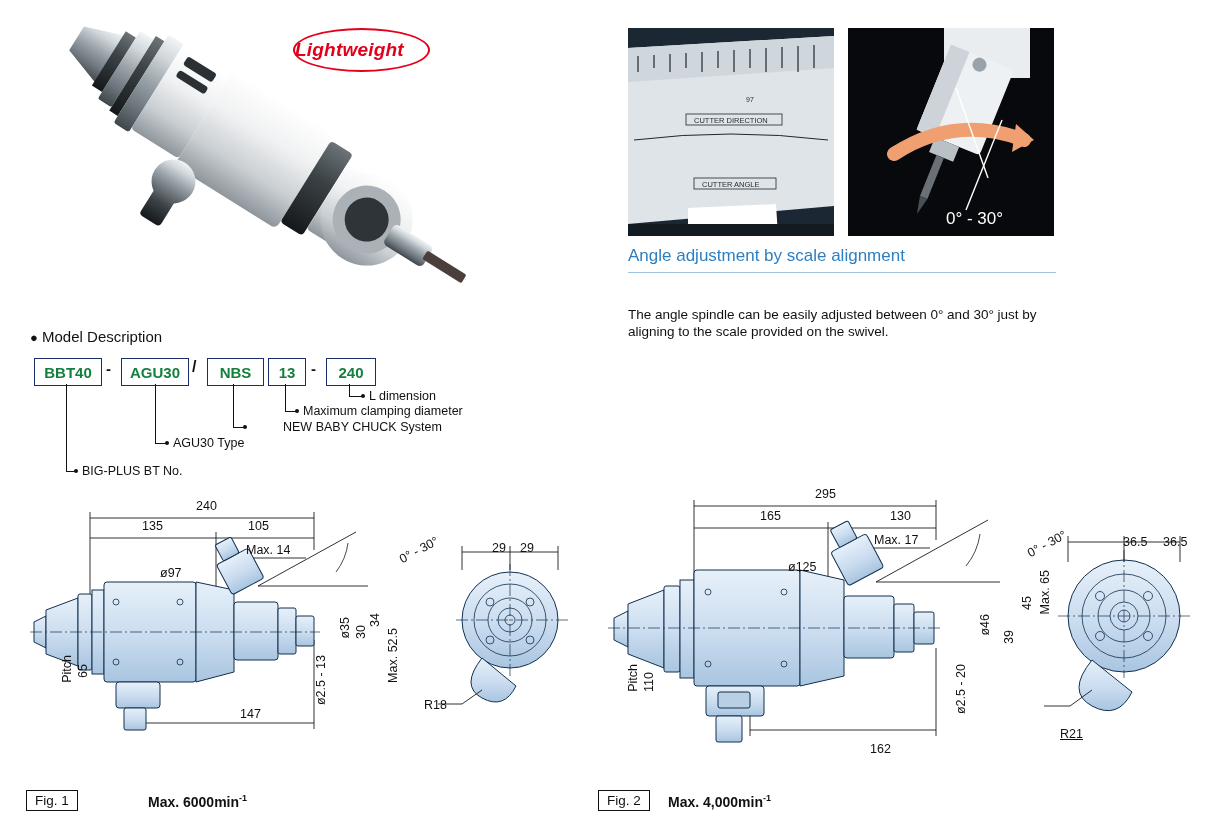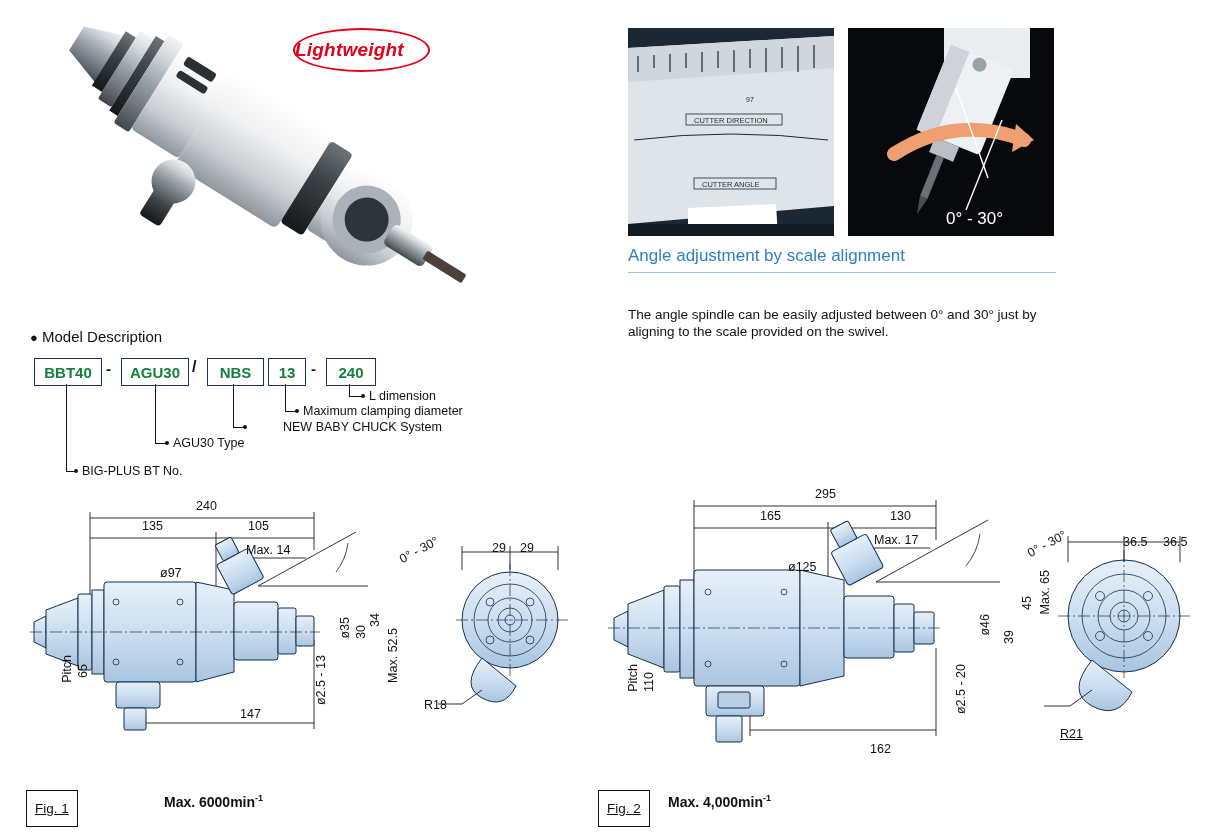--- a/index.html
+++ b/index.html
@@ -45,21 +45,21 @@
   #angle-caption{
     left:628px;top:246px;width:430px;font-size:17px;color:#2e7fc1;
   }
   #angle-rule{left:628px;top:272px;width:428px;height:1px;background:#9dc3e0;}
   #angle-body{left:628px;top:282px;width:440px;font-size:13.5px;line-height:17px;color:#111;margin-top:24px;}
 
   
   .dimtxt{position:absolute;font-size:12.5px;color:#111;white-space:nowrap;}
   .dimtxt.v{writing-mode:vertical-rl;transform:rotate(180deg);}
   .figtag{
-    position:absolute;border:1.4px solid #111;padding:10px 8px;font-size:13.5px;background:#fff;text-decoration:underline;
+    position:absolute;border:1.4px solid #111;padding:2px 8px;font-size:13.5px;background:#fff;
   }
   .figmax{position:absolute;font-size:14px;font-weight:bold;}
   .sup{font-size:9px;vertical-align:super;}
   .drawing{position:absolute;}
 </style>
 </head>
 <body>
 
 <div class="abs" id="photo">
   <svg width="500" height="300" viewBox="0 0 500 300">
@@ -303,21 +303,21 @@
 <div class="dimtxt v" style="left:386px;top:628px;">Max. 52.5</div>
 <div class="dimtxt v" style="left:314px;top:655px;">ø2.5 - 13</div>
 <div class="dimtxt v" style="left:60px;top:655px;">Pitch</div>
 <div class="dimtxt v" style="left:76px;top:664px;">65</div>
 <div class="dimtxt" style="left:240px;top:707px;">147</div>
 <div class="dimtxt" style="left:492px;top:541px;">29</div>
 <div class="dimtxt" style="left:520px;top:541px;">29</div>
 <div class="dimtxt" style="left:424px;top:698px;">R18</div>
 
 <div class="figtag" style="left:26px;top:790px;">Fig. 1</div>
-<div class="figmax" style="left:116px;top:793px;padding-left:48px;">
+<div class="figmax" style="left:100px;top:793px;padding-left:48px;">
   <span>Max. 6000min</span><span class="sup">-1</span>
 </div>
 
 <div class="drawing" style="left:600px;top:478px;width:620px;height:292px;">
   <svg width="620" height="292" viewBox="0 0 620 292">
     <g stroke="#1b1b1b" stroke-width="0.9" fill="none">
       <line x1="94" y1="28" x2="336" y2="28"></line>
       <line x1="94" y1="22" x2="94" y2="112"></line>
       <line x1="336" y1="22" x2="336" y2="62"></line>
       <line x1="94" y1="50" x2="228" y2="50"></line>

